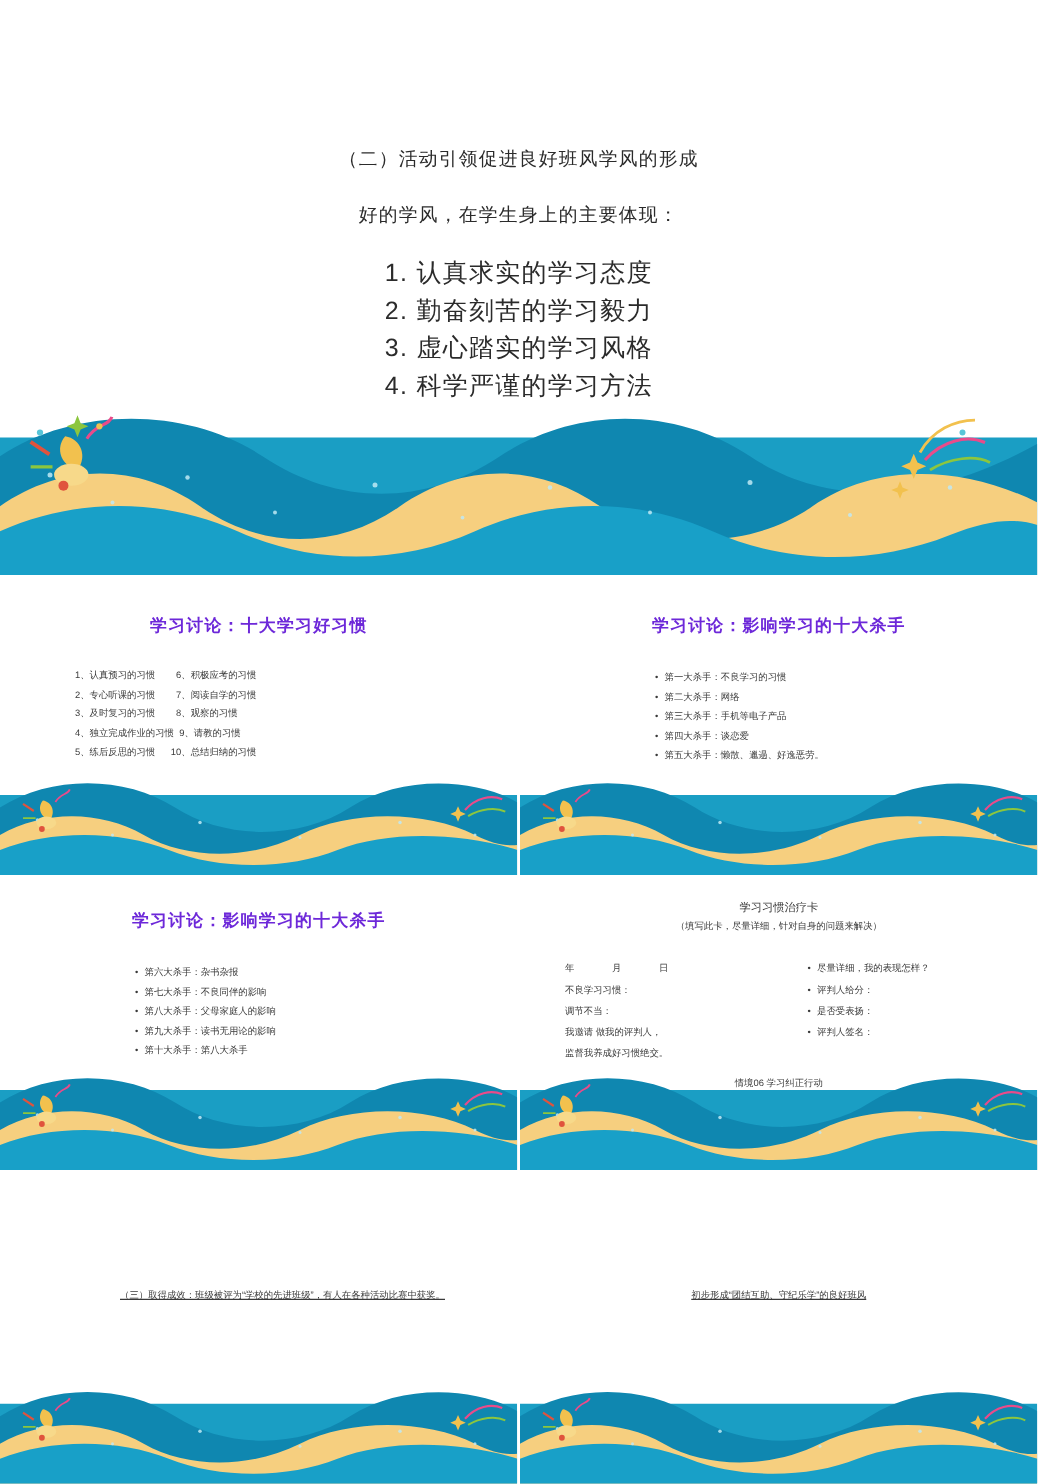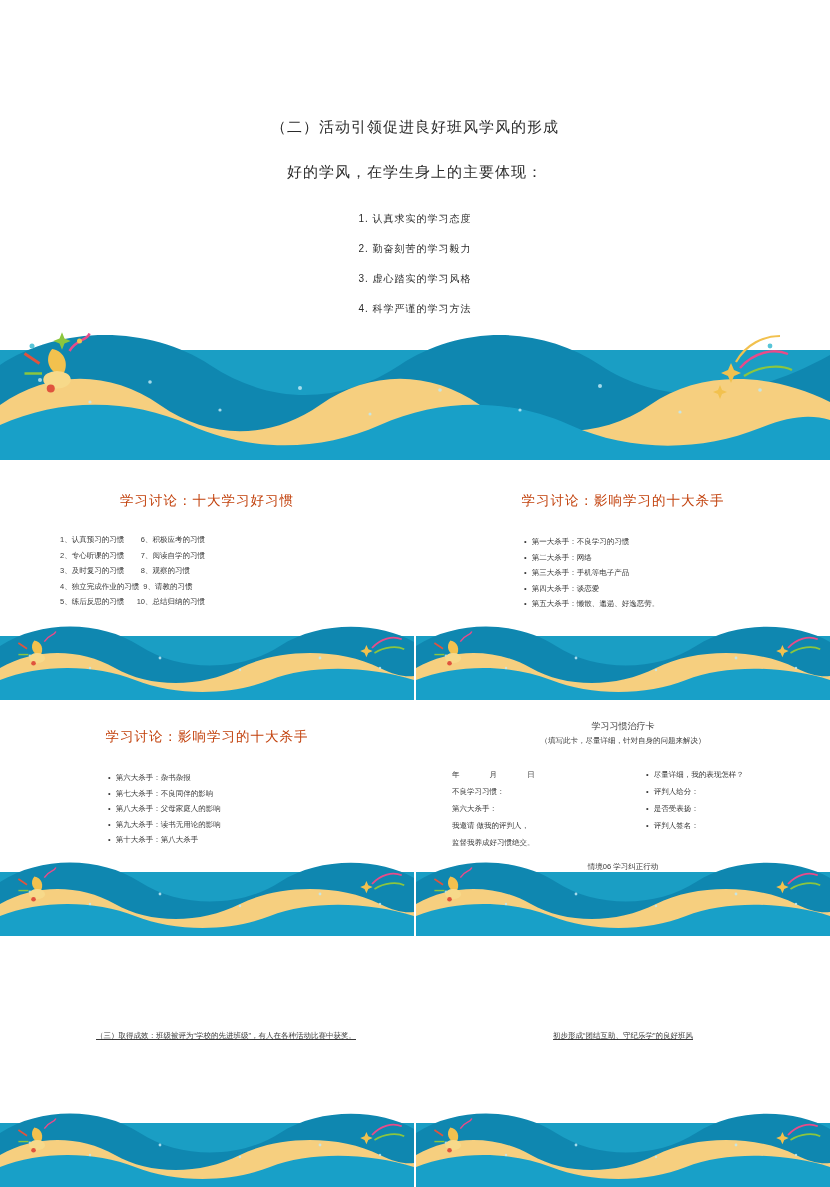--- a/index.html
+++ b/index.html
@@ -56,21 +56,21 @@
     letter-spacing: 1px;
     margin-bottom: 26px;
   }
   #slide1 .lead {
     font-size: 15px;
     color: #2b2b2b;
     letter-spacing: 1px;
     margin-bottom: 22px;
   }
   #slide1 .pt {
-    font-size: 10px;
+    font-size: 20px;
     color: #2b2b2b;
     letter-spacing: 1px;
     line-height: 30px;
   }
   #slide1 .band { height: 150px; }
 
   
   .half {
     width: 414px;
     height: 232px;
@@ -83,23 +83,23 @@
   #slide7 { left: 416px; top: 1000px; width: 414px; height: 187px;}
 
   .half .band, .quarter .band { height: 86px; }
 
   .slide-heading {
     position: absolute;
     left: 0; right: 0;
     top: 24px;
     text-align: center;
     font-size: 13.5px;
-    color: #c2410c;
+    color: #6d28d9;
     letter-spacing: 1px;
-    font-weight: normal;
+    font-weight: bold;
   }
 
   .bullet-list {
     position: absolute;
     left: 60px;
     top: 62px;
     font-size: 7.5px;
     color: #3a3a3a;
     line-height: 15.5px;
   }
@@ -367,21 +367,21 @@
       </svg>
     </div>
   </section>
 
   <section class="slide half" id="slide5">
     <div class="card-title">学习习惯治疗卡</div>
     <div class="card-sub">（填写此卡，尽量详细，针对自身的问题来解决）</div>
     <div class="col-left">
       <div class="li date-row">年        月        日</div>
       <div class="li">不良学习习惯：</div>
-      <div class="li">第六大杀手：</div>
+      <div class="li">调节不当：</div>
       <div class="li">我邀请            做我的评判人，</div>
       <div class="li">监督我养成好习惯绝交。</div>
     </div>
     <div class="col-right">
       <div class="li">尽量详细，我的表现怎样？</div>
       <div class="li">评判人给分：</div>
       <div class="li">是否受表扬：</div>
       <div class="li">评判人签名：</div>
     </div>
     <div class="footer-note">情境06  学习纠正行动</div>

